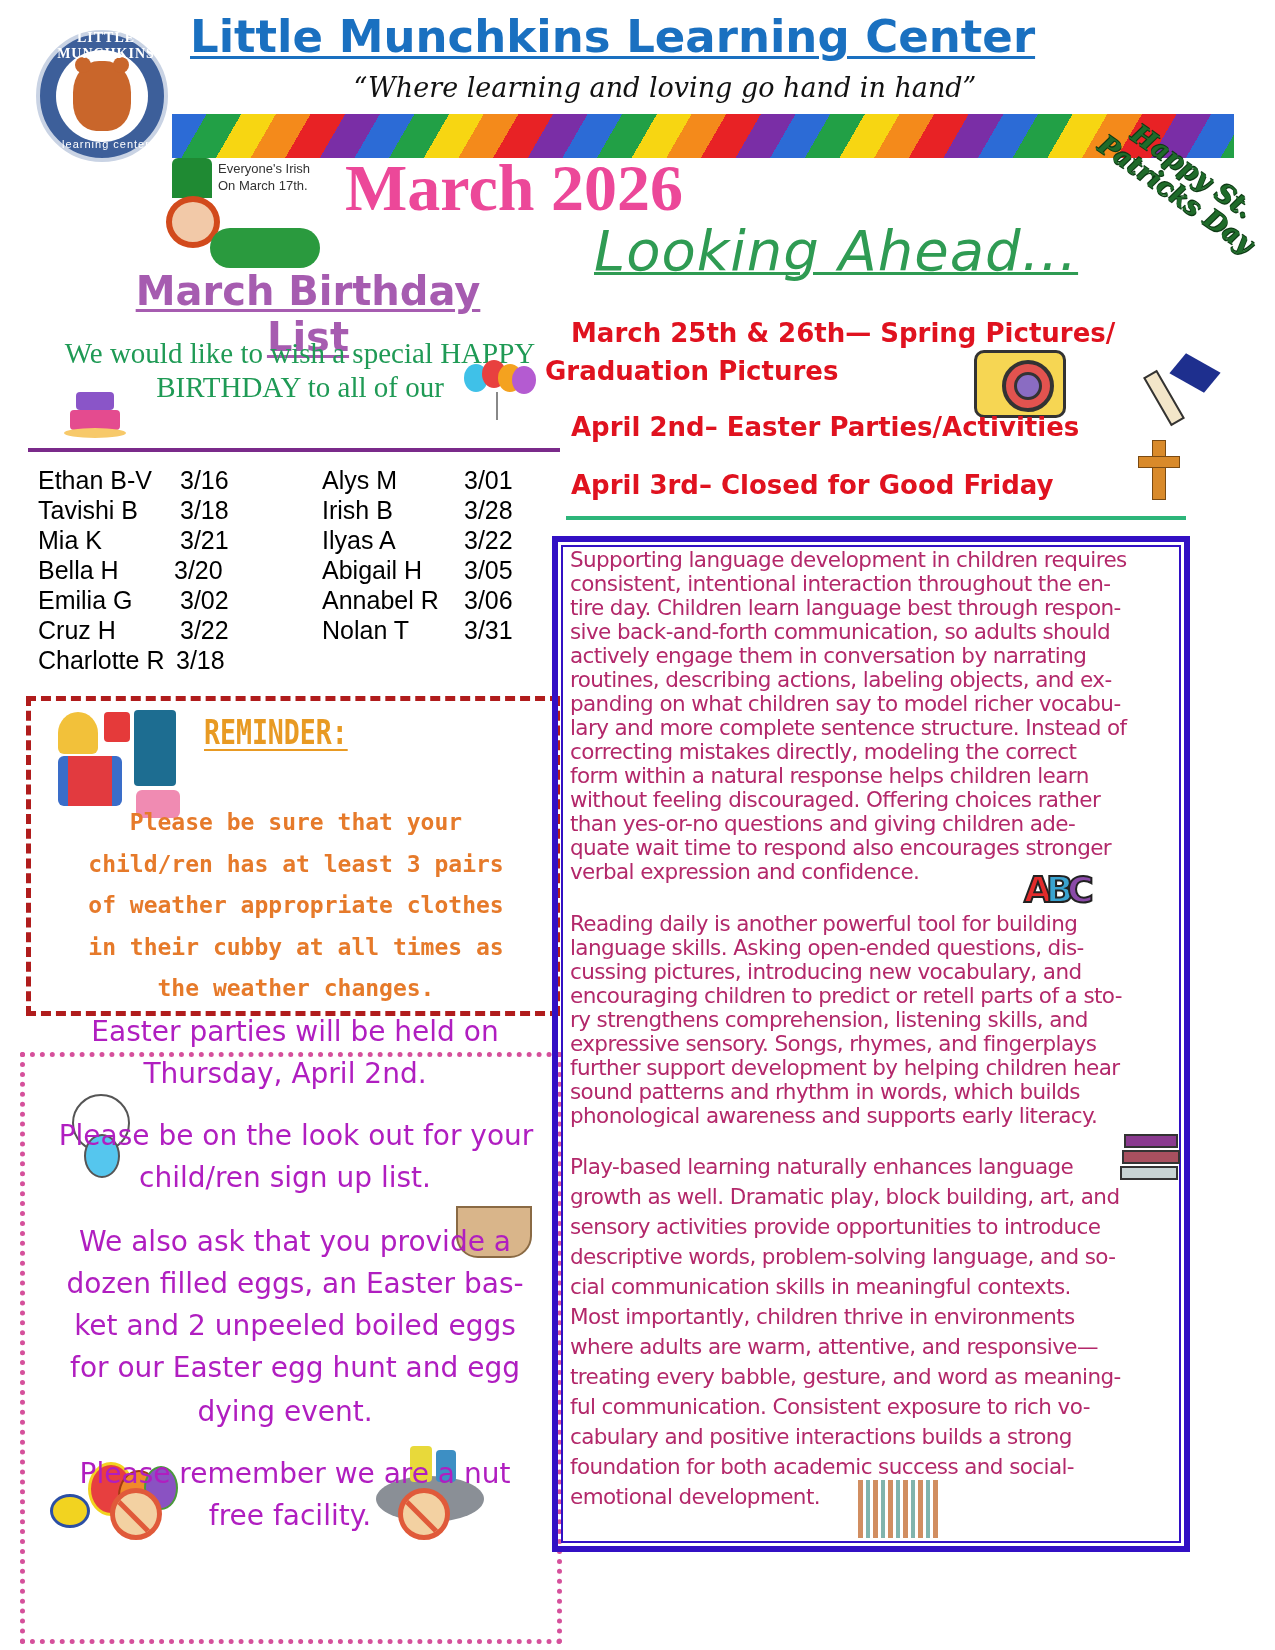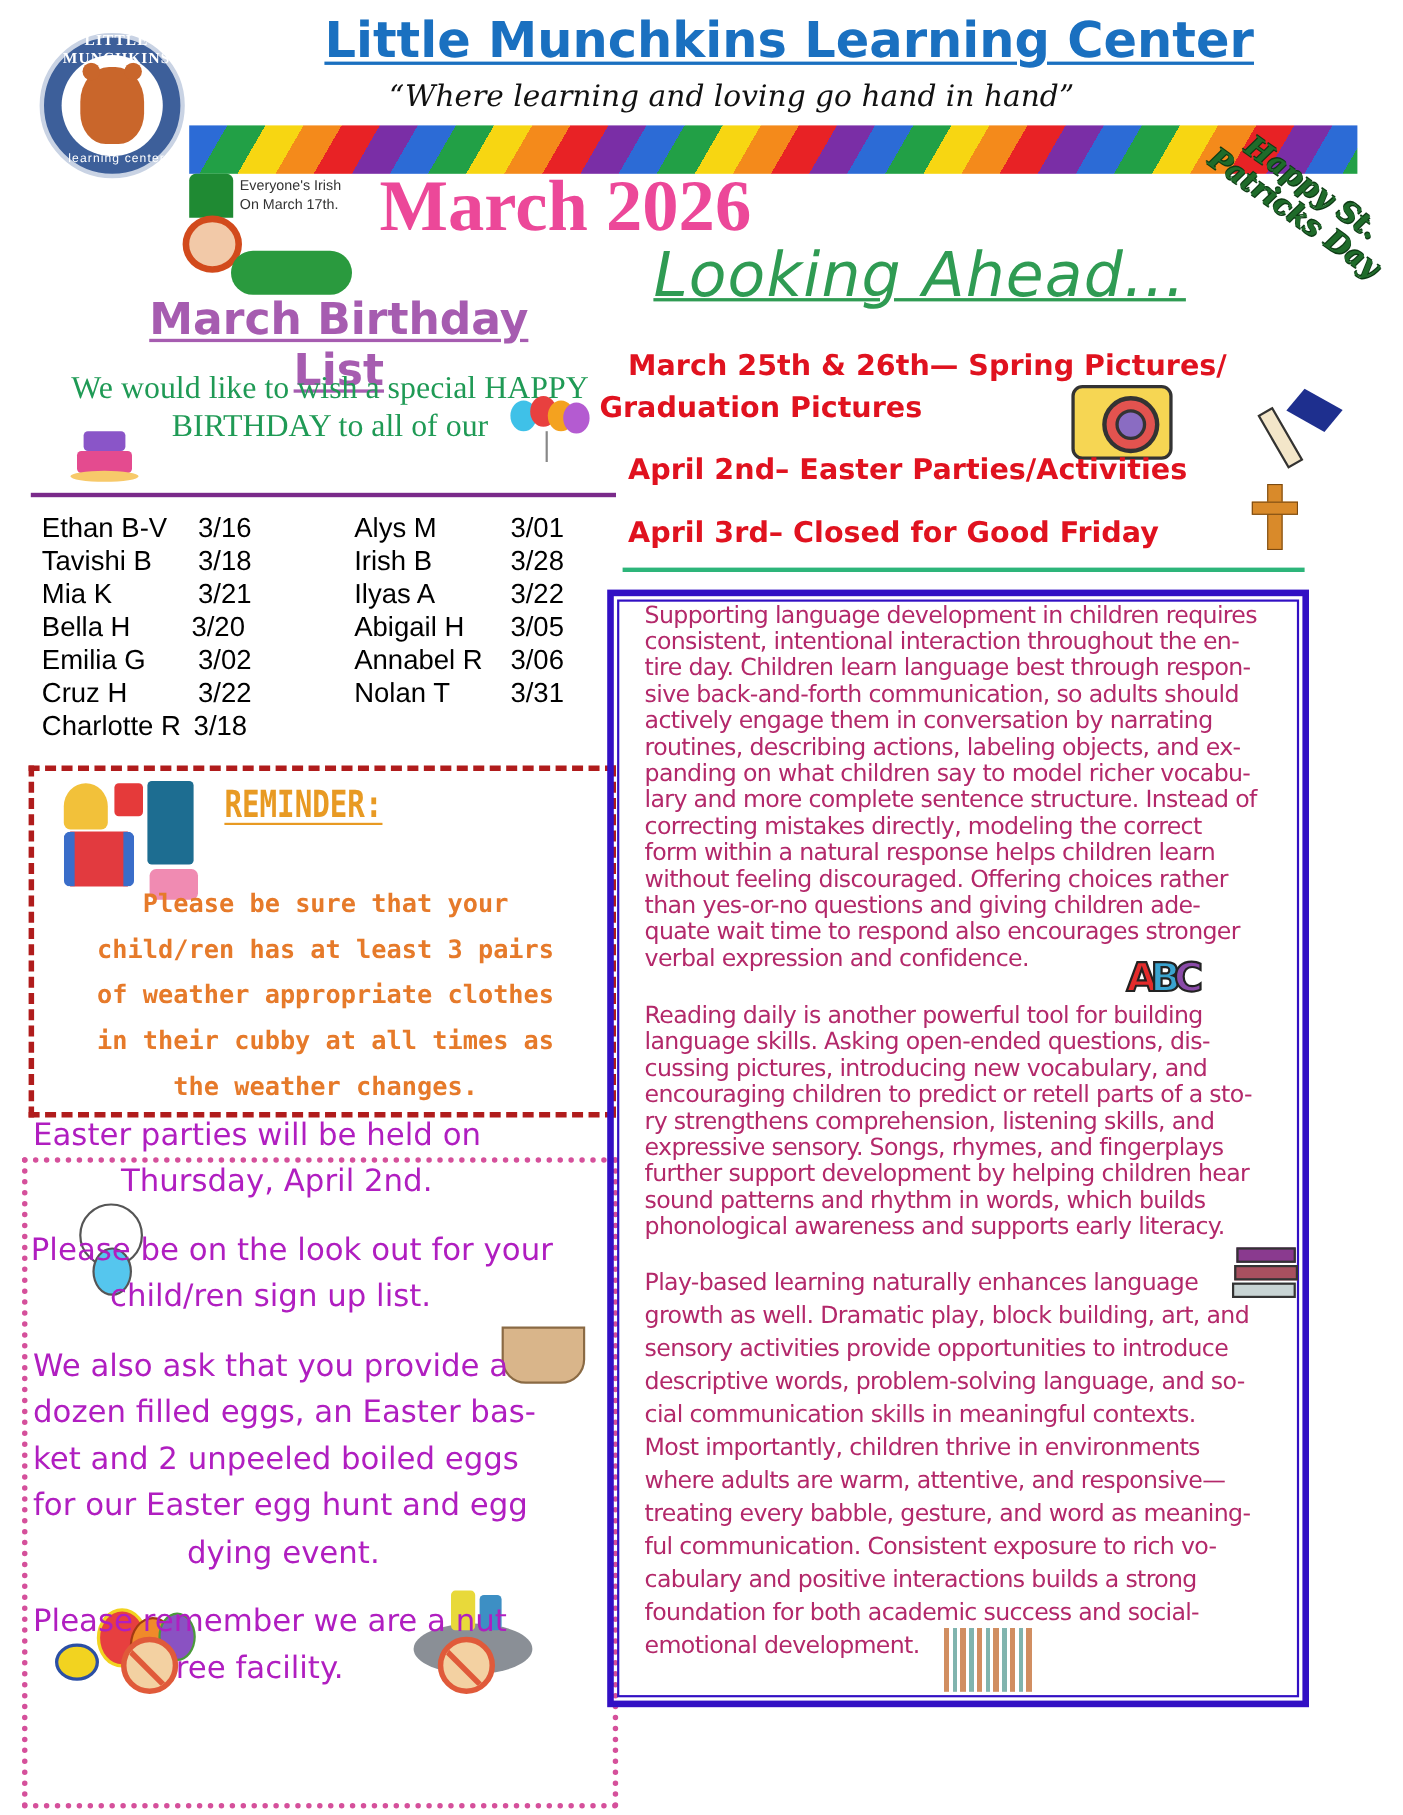--- a/index.html
+++ b/index.html
@@ -8,21 +8,21 @@
 
   
   .logo { left: 36px; top: 30px; width: 132px; height: 132px; border-radius: 50%; background: #3d5f9a; border: 4px solid #c9d3e4; display: flex; align-items: center; justify-content: center; }
   .logo-inner { width: 92px; height: 92px; border-radius: 50%; background: #fff; display: flex; align-items: center; justify-content: center; }
   .bear { width: 58px; height: 70px; background: #c9662b; border-radius: 45% 45% 40% 40%; position: relative; }
   .bear::before, .bear::after { content: ""; position: absolute; top: -4px; width: 16px; height: 16px; background: #c9662b; border-radius: 50%; }
   .bear::before { left: 2px; } .bear::after { right: 2px; }
   .logo-text-top { left: 40px; top: 30px; width: 132px; text-align: center; font-family: "Liberation Serif", serif; font-weight: bold; font-size: 14px; color: #fff; letter-spacing: 1px; }
   .logo-text-bottom { left: 40px; top: 138px; width: 132px; text-align: center; font-size: 11px; color: #fff; letter-spacing: 1px; }
 
-  .title { left: 190px; top: 10px; width: 950px; text-align: right; font-family: "DejaVu Sans", sans-serif; font-weight: bold; font-size: 45px; color: #1a70c0; text-decoration: underline; text-decoration-thickness: 3px; text-underline-offset: 4px; }
+  .title { left: 190px; top: 10px; width: 950px; text-align: left; font-family: "DejaVu Sans", sans-serif; font-weight: bold; font-size: 45px; color: #1a70c0; text-decoration: underline; text-decoration-thickness: 3px; text-underline-offset: 4px; }
   .tagline { left: 190px; top: 72px; width: 950px; text-align: center; font-family: "DejaVu Serif", serif; font-style: italic; font-size: 27px; color: #111; }
   .rainbow { left: 172px; top: 114px; width: 1062px; height: 44px;
     background: repeating-linear-gradient(120deg, #2c6bd6 0 30px, #22a046 30px 60px, #f7d612 60px 90px, #f48a1b 90px 120px, #e82225 120px 150px, #7a2ea6 150px 180px); }
   .lep-hat { left: 172px; top: 158px; width: 40px; height: 40px; background: #1f8a33; border-radius: 6px 6px 0 0; }
   .lep-face { left: 166px; top: 196px; width: 54px; height: 52px; background: #f2c9a8; border-radius: 50%; border: 6px solid #d24a1c; }
   .lep-body { left: 210px; top: 228px; width: 110px; height: 40px; background: #2a9a3e; border-radius: 20px; }
   .irish-text { left: 218px; top: 160px; font-family: "Liberation Sans", sans-serif; font-size: 13px; color: #333; line-height: 17px; }
 
   .month { left: 345px; top: 150px; font-family: "Liberation Serif", serif; font-weight: bold; font-size: 66px; color: #ec4899; }
   .stpat { left: 1068px; top: 148px; width: 190px; height: 130px; color: #1f6b2a; font-family: "DejaVu Serif", serif; font-style: italic; font-weight: bold; font-size: 26px; line-height: 28px; transform: rotate(35deg); text-shadow: 1px 1px 0 #0d3a14, -1px -1px 0 #0d3a14; text-align: center; }
@@ -43,36 +43,36 @@
   .bday-name { position: absolute; left: 0; }
   .bday-date { position: absolute; }
 
   
   .reminder { left: 26px; top: 696px; width: 534px; height: 320px; border: 5px dashed #b01c1c; }
   .reminder-title { left: 204px; top: 712px; font-family: "DejaVu Sans Mono", monospace; font-weight: bold; font-size: 34px; color: #e89a23; text-decoration: underline; text-decoration-thickness: 2px; text-underline-offset: 5px; transform: scaleX(0.78); transform-origin: left; }
   .reminder-text { left: 36px; top: 802px; width: 520px; text-align: center; font-family: "DejaVu Sans Mono", monospace; font-weight: bold; font-size: 23px; color: #e67a2a; line-height: 41.5px; }
 
   
   .easter { left: 20px; top: 1052px; width: 542px; height: 592px; border: 5px dotted #d5509b; }
-  .easter-text { font-family: "DejaVu Sans", sans-serif; font-size: 28px; color: #b01ec0; line-height: 44px; }
+  .easter-text { font-family: "DejaVu Sans", sans-serif; font-size: 28px; color: #b01ec0; text-align: center; line-height: 44px; }
   .nonut { width: 52px; height: 52px; border-radius: 50%; border: 5px solid #e05a3a; background: #f3d1a2; position: absolute; overflow: hidden; }
   .nonut::after { content: ""; position: absolute; left: 50%; top: -4px; width: 5px; height: 60px; background: #e05a3a; transform: translateX(-50%) rotate(-45deg); }
 
   
   .event { font-family: "DejaVu Sans", sans-serif; font-weight: bold; font-size: 26px; color: #e0121f; white-space: nowrap; }
   .camera { left: 974px; top: 350px; width: 92px; height: 68px; background: #f6d653; border: 3px solid #333; border-radius: 10px; }
   .camera-lens { left: 1002px; top: 360px; width: 52px; height: 52px; border-radius: 50%; background: #e2534f; border: 4px solid #333; }
   .camera-lens-in { left: 1014px; top: 372px; width: 28px; height: 28px; border-radius: 50%; background: #8a6cc2; border: 3px solid #333; }
   .divider-green { left: 566px; top: 516px; width: 620px; height: 4px; background: #2db57a; }
 
   
   .panel { left: 552px; top: 536px; width: 638px; height: 1016px; border: 6px solid #3210c4; padding: 3px; }
   .panel-inner { width: 100%; height: 100%; border: 2px solid #3210c4; }
   .article { left: 570px; top: 546px; width: 610px; font-family: "DejaVu Sans", sans-serif; font-size: 21.5px; color: #b3286a; letter-spacing: -0.6px; }
-  .para { position: absolute; left: 0; width: 608px; line-height: 24px; margin-left: 16px; }
+  .para { position: absolute; left: 0; width: 608px; line-height: 24px; }
   .para3 { line-height: 30px; }
 </style>
 </head>
 <body>
 
 <div class="abs logo">
   <div class="logo-inner">
     <div class="bear"></div>
   </div>
 </div>

